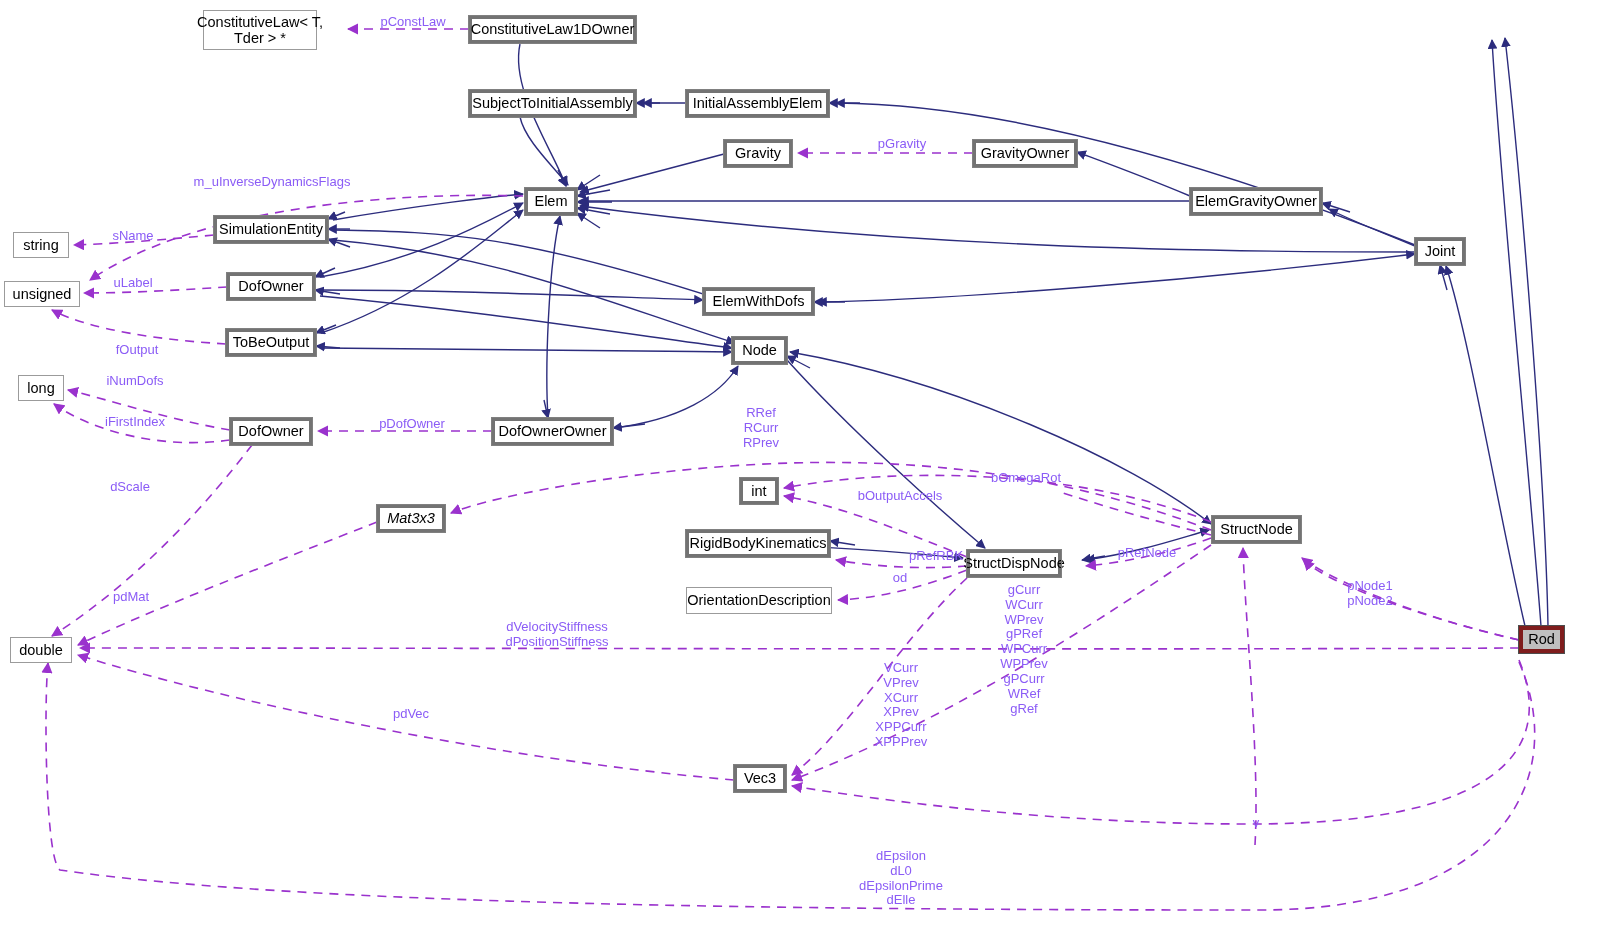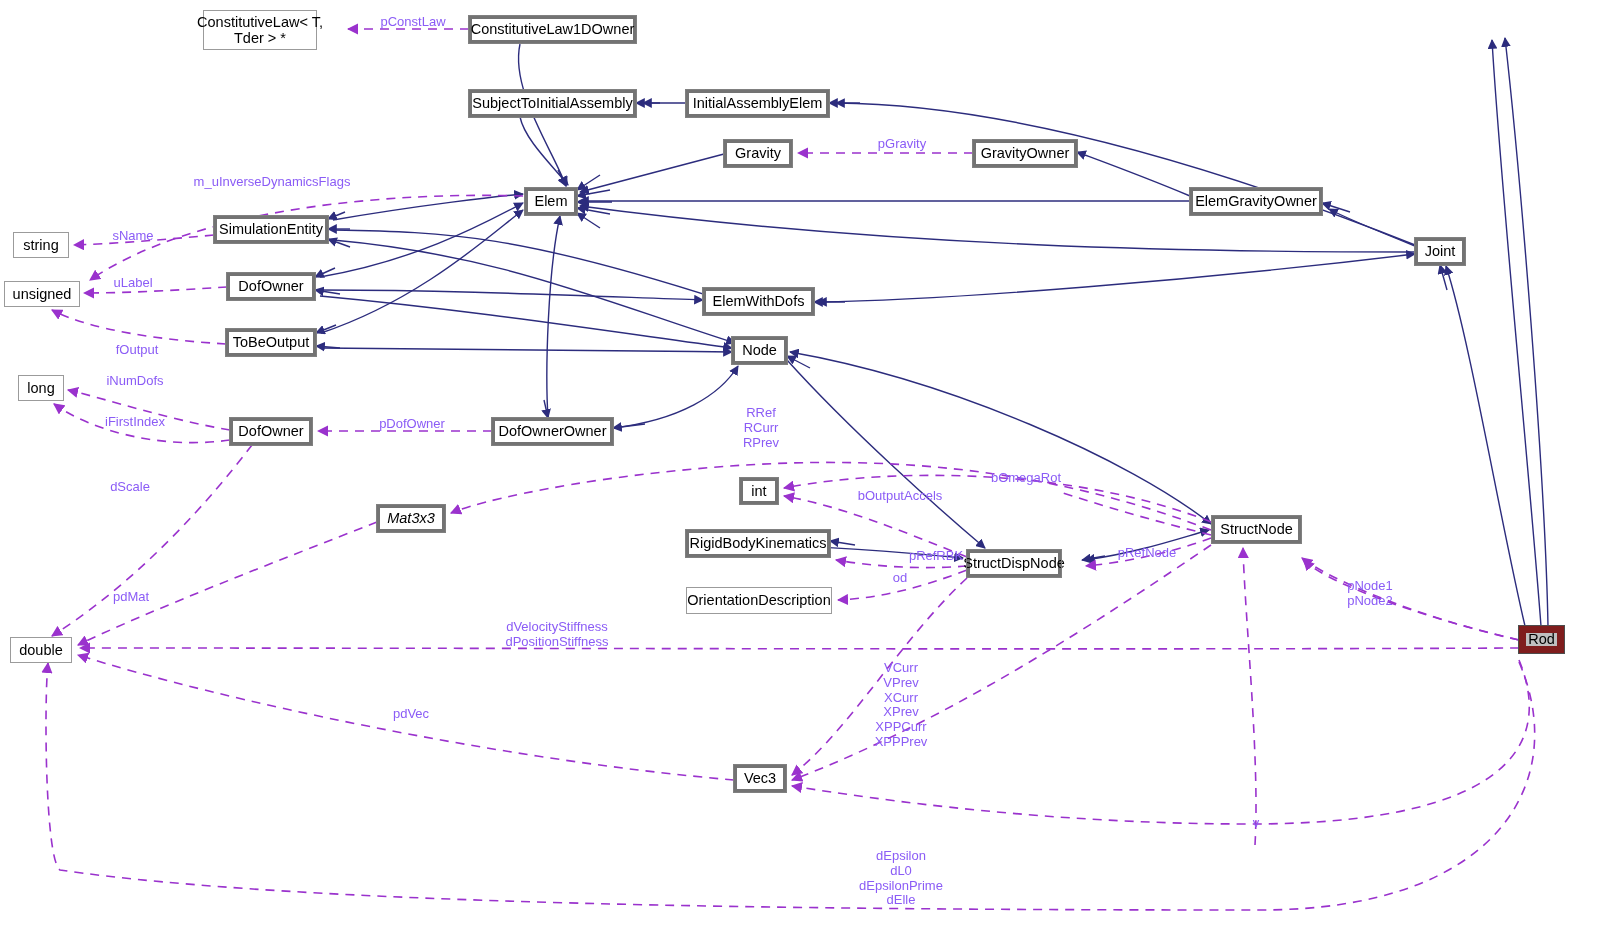--- a/index.html
+++ b/index.html
@@ -39,21 +39,21 @@
     white-space: pre;
     z-index: 5;
   }
   .node-box.grayed {
     border: 1px solid #9b9b9b;
     outline: none;
     color: #000000;
   }
   .node-box.current {
     background: #bfbfbf;
-    border: 7px solid #7f1d1d;
+    border: 4px solid #7f1d1d;
     outline: 1px solid #4d4d4d;
   }
   .edge-label {
     position: absolute;
     font-size: 13px;
     color: #8b5cf6;
     line-height: 1.14;
     white-space: pre;
     text-align: center;
     z-index: 6;
@@ -265,20 +265,29 @@
   <div class="edge-label" style="left:761px; top:428px;">RRef
 RCurr
 RPrev</div>
   <div class="edge-label" style="left:1026px; top:478px;">bOmegaRot</div>
   <div class="edge-label" style="left:900px; top:496px;">bOutputAccels</div>
   <div class="edge-label" style="left:130px; top:487px;">dScale</div>
   <div class="edge-label" style="left:912px; top:556px;margin-left:24px;">pRefRBK</div>
   <div class="edge-label" style="left:1147px; top:553px;">pRefNode</div>
   <div class="edge-label" style="left:900px; top:578px;">od</div>
   <div class="edge-label" style="left:131px; top:597px;">pdMat</div>
+  <div class="edge-label" style="left:1024px; top:650px;">gCurr
+WCurr
+WPrev
+gPRef
+WPCurr
+WPPrev
+gPCurr
+WRef
+gRef</div>
   <div class="edge-label" style="left:557px; top:635px;">dVelocityStiffness
 dPositionStiffness</div>
   <div class="edge-label" style="left:1370px; top:594px;">pNode1
 pNode2</div>
   <div class="edge-label" style="left:901px; top:705px;">VCurr
 VPrev
 XCurr
 XPrev
 XPPCurr
 XPPPrev</div>

